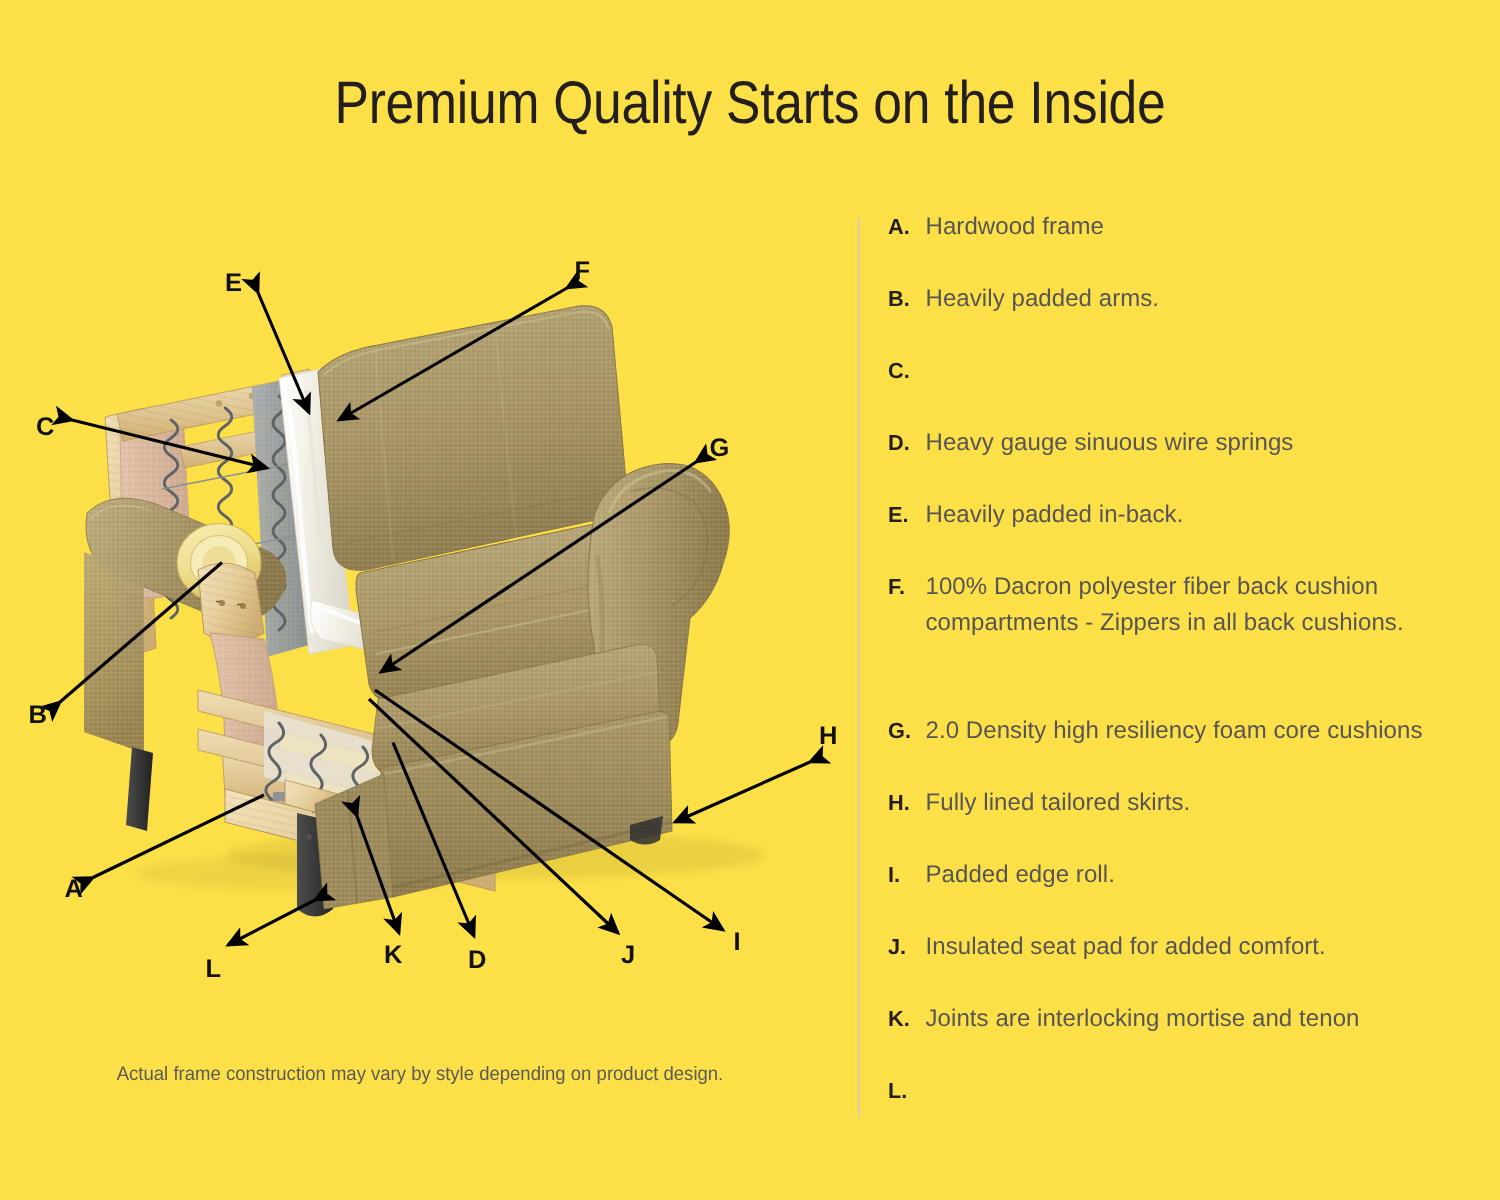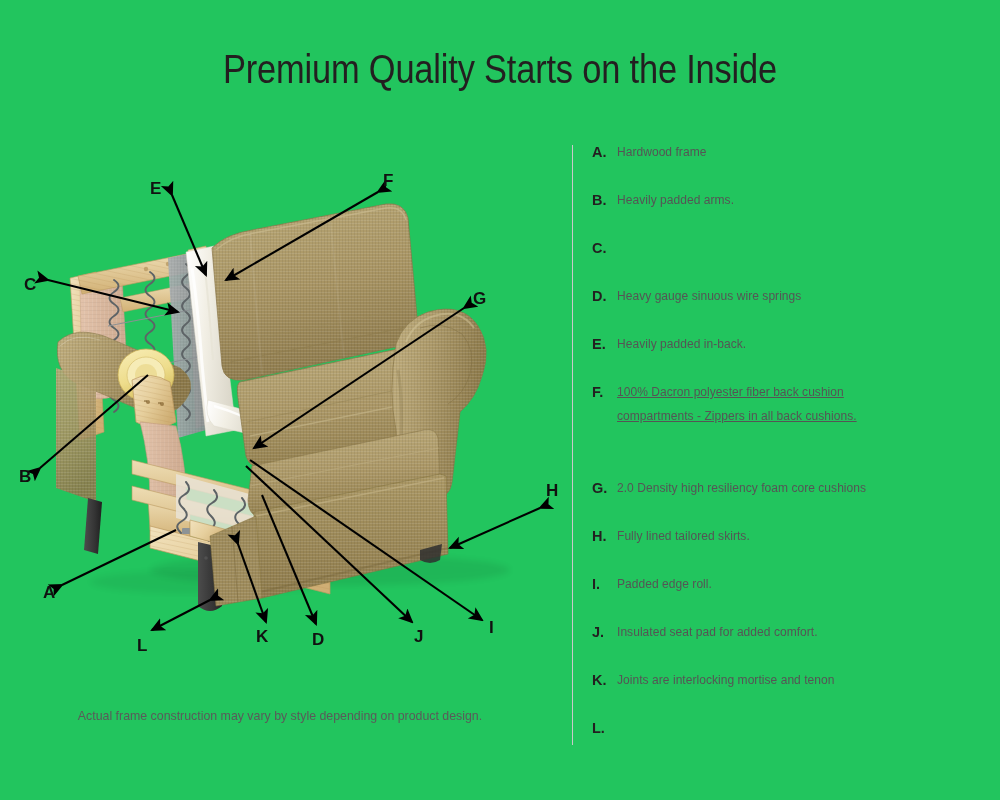--- a/index.html
+++ b/index.html
@@ -3,21 +3,21 @@
 <meta charset="utf-8">
 <style>
   html,body{margin:0;padding:0;background:#fff;}
   body{
     width:1000px;height:800px;
     font-family:"Liberation Sans", sans-serif;
     color:#231f20;
     overflow:hidden;
     position:relative;
   }
-  #page{position:absolute;inset:0;background:#22c55e;}
+  #page{position:absolute;inset:0;background:#fde047;}
 
   
   .title{
     position:absolute;left:0;right:0;top:46px;
     text-align:center;
     font-size:40px;
     line-height:46px;
     font-weight:400;
     letter-spacing:-0.2px;
     color:#231f20;
@@ -47,24 +47,24 @@
   }
   .legend-letter{
     font-weight:bold;
     color:#231f20;
     flex:0 0 auto;
     min-width:20px;
   }
   .legend-text{
     margin-left:5px;
     color:#555555;
-    font-size:12px;
+    font-size:16px;
     letter-spacing:0.05px;
   }
-  .legend-text .cont{display:block;text-decoration:underline;}
+  .legend-text .cont{display:block;}
 
   
   .caption{
     position:absolute;left:0px;top:708px;width:560px;
     text-align:center;
     font-size:13px;
     color:#5a5a5a;
     transform:scaleX(0.95);
     transform-origin:50% 50%;
   }

